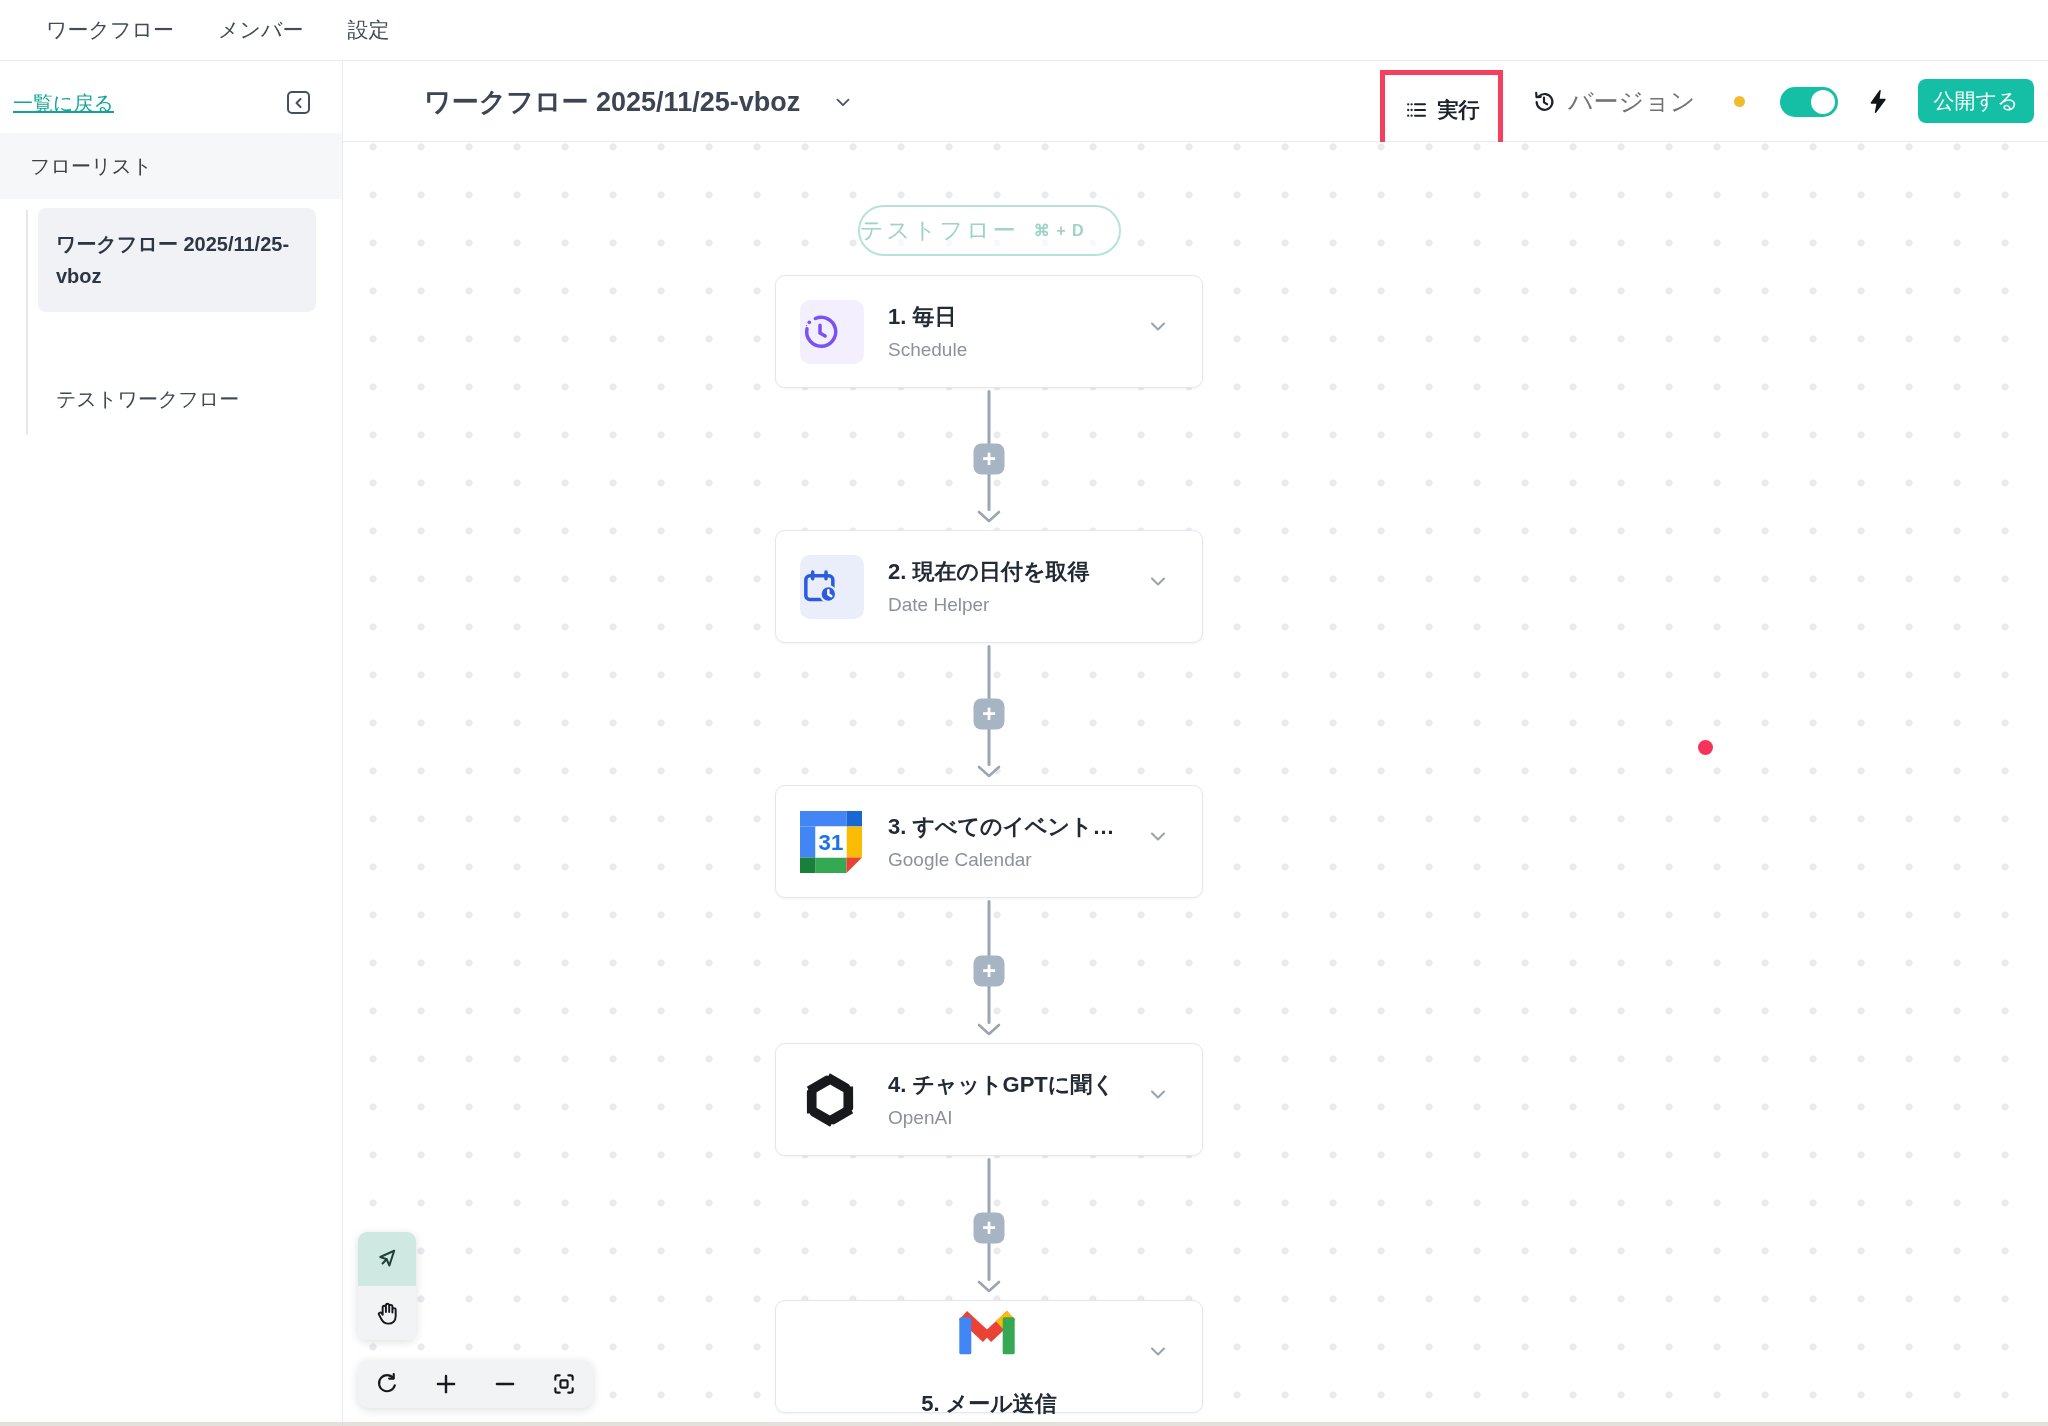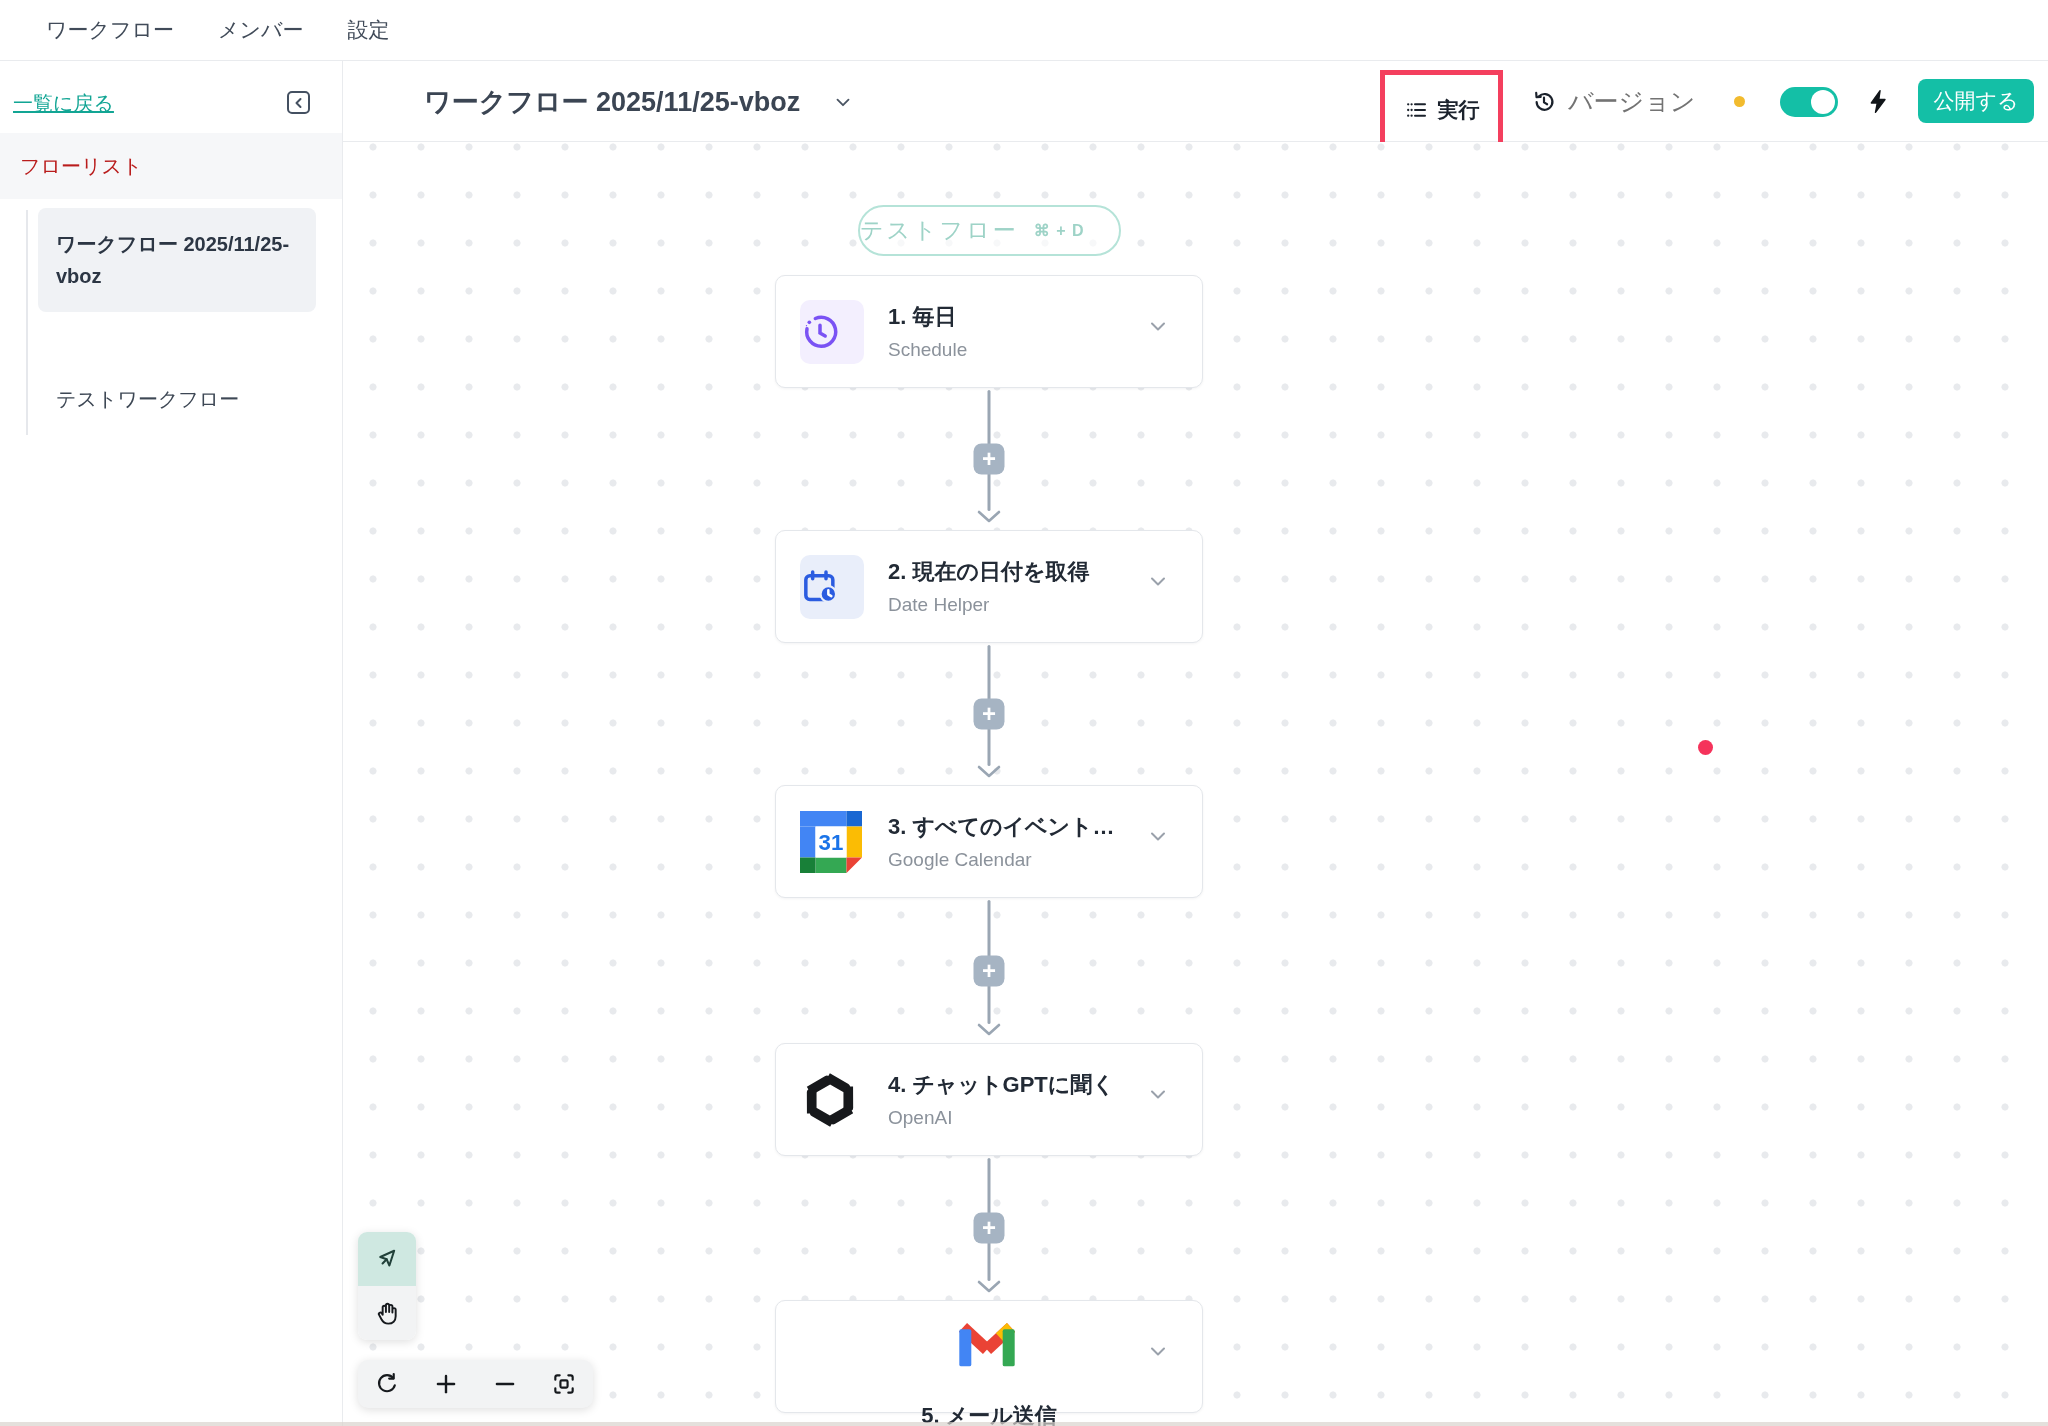--- a/index.html
+++ b/index.html
@@ -11,21 +11,21 @@
   .topnav { position:absolute; left:0; top:0; width:2048px; height:61px; background:#fff;
             border-bottom:1px solid #e9ebee; display:flex; align-items:center; padding-left:46px; gap:44px; }
   .topnav .tab { font-size:21px; font-weight:500; color:#414b59; cursor:pointer; white-space:nowrap; }
 
   
   .sidebar { position:absolute; left:0; top:61px; width:343px; bottom:0; background:#fff; border-right:1px solid #e9ebee; }
   .back-link { position:absolute; left:13px; top:29px; font-size:20px; color:#12a594; text-decoration:underline; cursor:pointer; }
   .collapse-btn { position:absolute; left:287px; top:30px; width:23px; height:23px; border:2px solid #445061;
                   border-radius:5px; display:flex; align-items:center; justify-content:center; color:#445061; cursor:pointer; background:#fff; }
   .flowlist-header { position:absolute; left:0; top:72px; width:100%; height:66px; background:#f6f7f9;
-                     display:flex; align-items:center; padding-left:20px; font-size:20px; color:#b91c1c; }
+                     display:flex; align-items:center; padding-left:30px; font-size:20px; color:#404040; }
   .flowlist { position:absolute; left:0; top:147px; width:100%; }
   .flowlist-line { position:absolute; left:26px; top:2px; width:2px; height:225px; background:#e6e8ec; }
   .flow-item-active { position:absolute; left:38px; top:0; width:278px; background:#f0f2f5; border-radius:8px;
                       padding:20px 18px; font-size:20px; font-weight:700; color:#2c3644; line-height:1.6; cursor:pointer; }
   .flow-item { position:absolute; left:56px; top:178px; font-size:20px; color:#3d4754; cursor:pointer; white-space:nowrap; }
 
   
   .header { position:absolute; left:343px; top:61px; right:0; height:81px; background:#fff; border-bottom:1px solid #e9ebee; }
   .wf-title-row { position:absolute; left:81px; top:0; height:81px; display:flex; align-items:center; gap:32px; cursor:pointer; }
   .wf-title { font-size:27px; font-weight:600; color:#3b4553; white-space:nowrap; }
@@ -46,21 +46,21 @@
             background-image:radial-gradient(circle, #e8eaed 3.2px, transparent 3.9px);
             background-size:48px 48px; background-position:6px 29px; overflow:hidden; }
   .testflow-pill { position:absolute; left:515px; top:63px; width:263px; height:51px; border:2px solid #b5e3d8;
                    border-radius:26px; background:rgba(255,255,255,0.65); display:flex; align-items:center;
                    gap:15px; cursor:pointer; }
   .testflow-pill .pill-label { font-size:23px; letter-spacing:3px; color:#9ed3c7; white-space:nowrap; }
   .testflow-pill .pill-shortcut { font-size:16px; font-weight:700; letter-spacing:1px; color:#9ed3c7; white-space:nowrap; }
 
   .node-card { position:absolute; left:432px; width:428px; height:113px; background:#fff; border:1px solid #e4e7eb;
                border-radius:10px; box-shadow:0 1px 3px rgba(16,24,40,0.05); display:flex; align-items:center;
-               padding:12px 24px; gap:24px; cursor:pointer; }
+               padding:0 24px; gap:24px; cursor:pointer; }
   .node-icon { width:64px; height:64px; border-radius:10px; flex:0 0 64px; display:flex; align-items:center; }
   .tile-purple { background:#f3effe; }
   .tile-blue   { background:#e9eefa; }
   .node-text { display:flex; flex-direction:column; gap:7px; min-width:0; }
   .node-title { font-size:22px; font-weight:600; color:#222a35; white-space:nowrap; overflow:hidden; text-overflow:ellipsis; max-width:250px; }
   .node-app { font-size:19px; color:#8b929b; white-space:nowrap; }
   .node-chevron { position:absolute; right:32px; top:38px; }
 
   .connector { position:absolute; width:32px; }
   .cline { position:absolute; left:50%; transform:translateX(-50%); top:0; bottom:17px; width:3px; background:#9aa6b3; border-radius:2px; }

